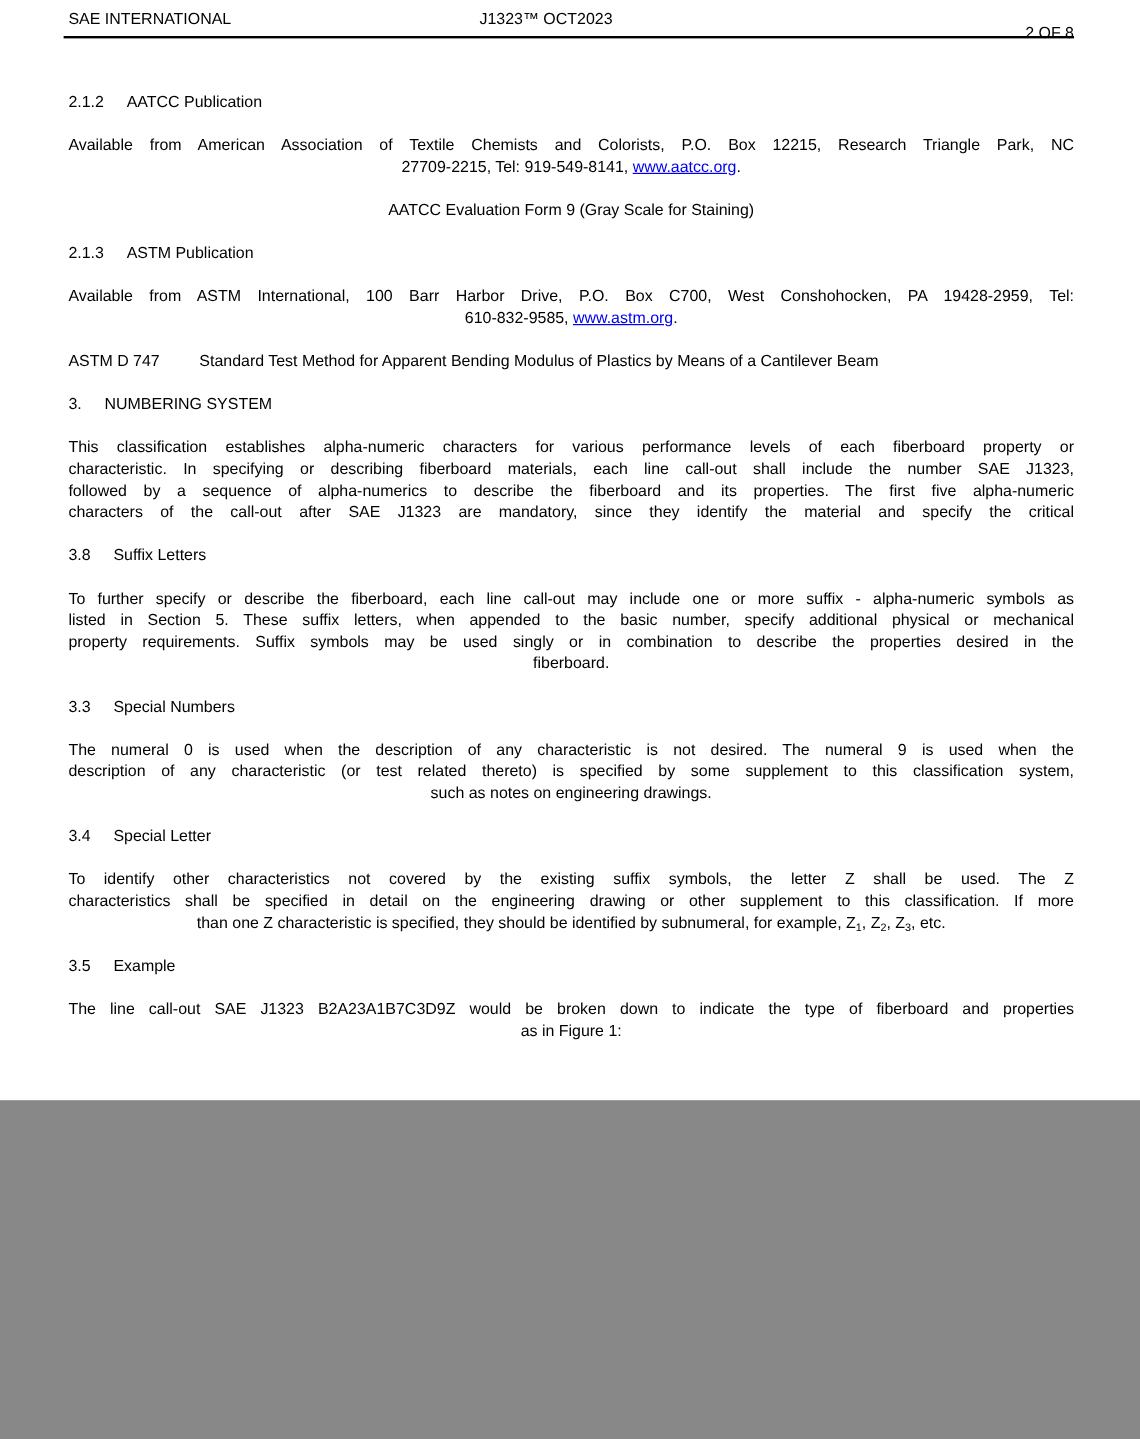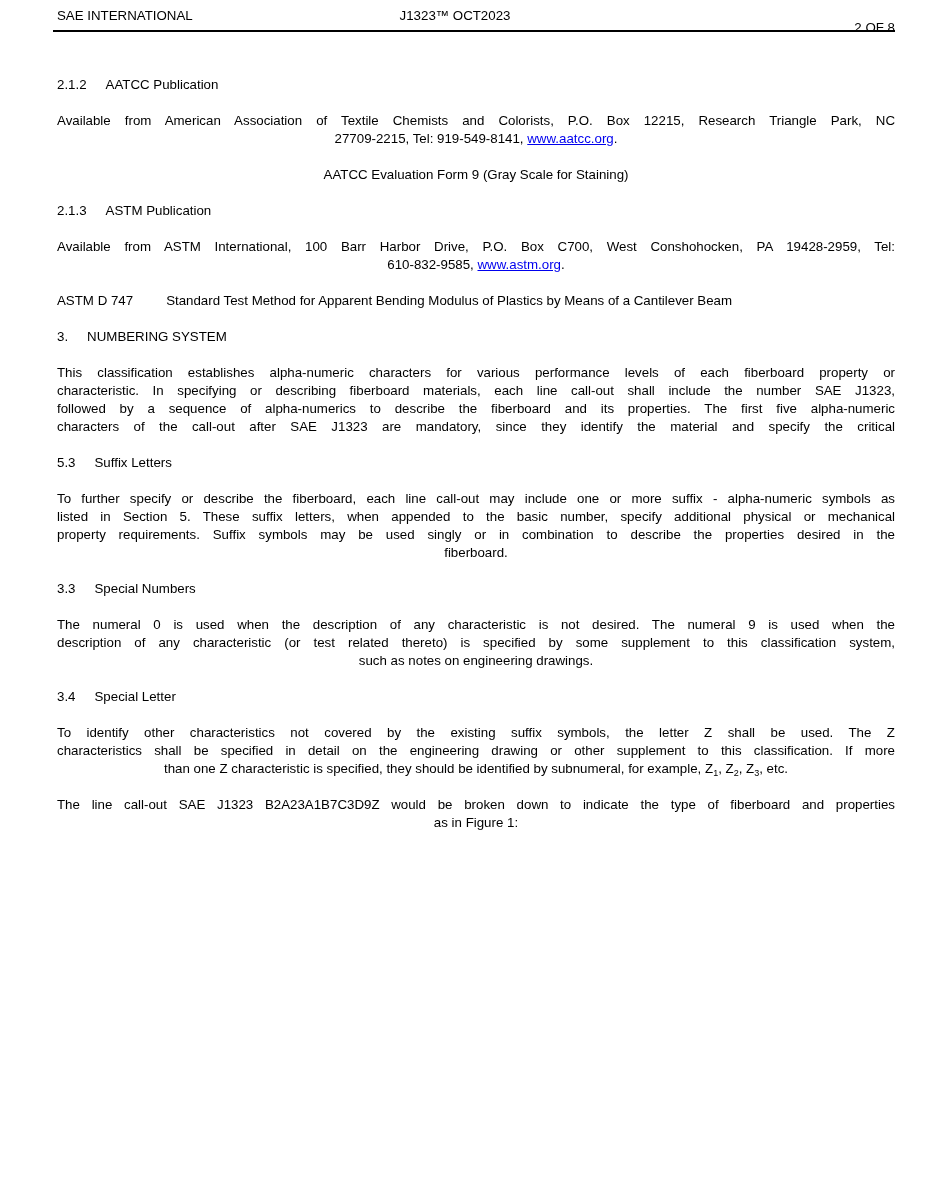--- a/index.html
+++ b/index.html
@@ -1,20 +1,20 @@
 <!DOCTYPE html>
 <html style="--link-color: #0000EE; --text-color: #000000; --page-bg: #FFFFFF;"><head>
 <meta charset="utf-8">
 <style>
   :root { --link-color: #0000EE; --text-color: #000000; --page-bg: #FFFFFF; }
   * { margin: 0; padding: 0; box-sizing: border-box; }
   html, body { background: #888; }
   .page {
     width: 950px;
-    height: 1199px;
+    height: 917px;
     margin: 0 auto;
     background: var(--page-bg);
     color: var(--text-color);
     font-family: "Liberation Sans", "DejaVu Sans", sans-serif;
     font-size: 13.3px;
     line-height: 18px;
     overflow: hidden;
     position: relative;
   }
   
@@ -67,37 +67,38 @@
         <div class="line"><span>610-832-9585, </span><a class="link" href="#">www.astm.org</a><span>.</span></div>
       </div>
       <div class="block reference"><span class="term">ASTM D 747</span><span class="desc">Standard Test Method for Apparent Bending Modulus of Plastics by Means of a Cantilever Beam</span></div>
       <div class="block heading"><span class="num">3.</span><span class="title">NUMBERING SYSTEM</span></div>
       <div class="block paragraph">
         <div class="line jfull"><span>This classification establishes alpha-numeric characters for various performance levels of each fiberboard property or</span></div>
         <div class="line jfull"><span>characteristic.  In specifying or describing fiberboard materials, each line call-out shall include the number SAE J1323,</span></div>
         <div class="line jfull"><span>followed by a sequence of alpha-numerics to describe the fiberboard and its properties.  The first five alpha-numeric</span></div>
         <div class="line jfull"><span>characters of the call-out after SAE J1323 are mandatory, since they identify the material and specify the critical</span></div>
       </div>
-      <div class="block heading"><span class="num">5.3</span><span class="title">Suffix Letters</span></div>
+      <div class="block heading"><span class="num">3.8</span><span class="title">Suffix Letters</span></div>
       <div class="block paragraph">
         <div class="line jfull"><span>To further specify or describe the fiberboard, each line call-out may include one or more suffix - alpha-numeric symbols as</span></div>
         <div class="line jfull"><span>listed in Section 5.  These suffix letters, when appended to the basic number, specify additional physical or mechanical</span></div>
         <div class="line jfull"><span>property requirements.  Suffix symbols may be used singly or in combination to describe the properties desired in the</span></div>
         <div class="line"><span>fiberboard.</span></div>
       </div>
       <div class="block heading"><span class="num">3.3</span><span class="title">Special Numbers</span></div>
       <div class="block paragraph">
         <div class="line jfull"><span>The numeral 0 is used when the description of any characteristic is not desired.  The numeral 9 is used when the</span></div>
         <div class="line jfull"><span>description of any characteristic (or test related thereto) is specified by some supplement to this classification system,</span></div>
         <div class="line"><span>such as notes on engineering drawings.</span></div>
       </div>
       <div class="block heading"><span class="num">3.4</span><span class="title">Special Letter</span></div>
       <div class="block paragraph">
         <div class="line jfull"><span>To identify other characteristics not covered by the existing suffix symbols, the letter Z shall be used.  The Z</span></div>
         <div class="line jfull"><span>characteristics shall be specified in detail on the engineering drawing or other supplement to this classification.  If more</span></div>
         <div class="line"><span>than one Z characteristic is specified, they should be identified by subnumeral, for example, Z</span><sub>1</sub><span>, Z</span><sub>2</sub><span>, Z</span><sub>3</sub><span>, etc.</span></div>
       </div>
+      <div class="block heading"><span class="num">3.5</span><span class="title">Example</span></div>
       <div class="block paragraph">
         <div class="line jfull"><span>The line call-out SAE J1323 B2A23A1B7C3D9Z would be broken down to indicate the type of fiberboard and properties</span></div>
         <div class="line"><span>as in Figure 1:</span></div>
       </div>
     </main>
 </div>
 
 </body></html>

